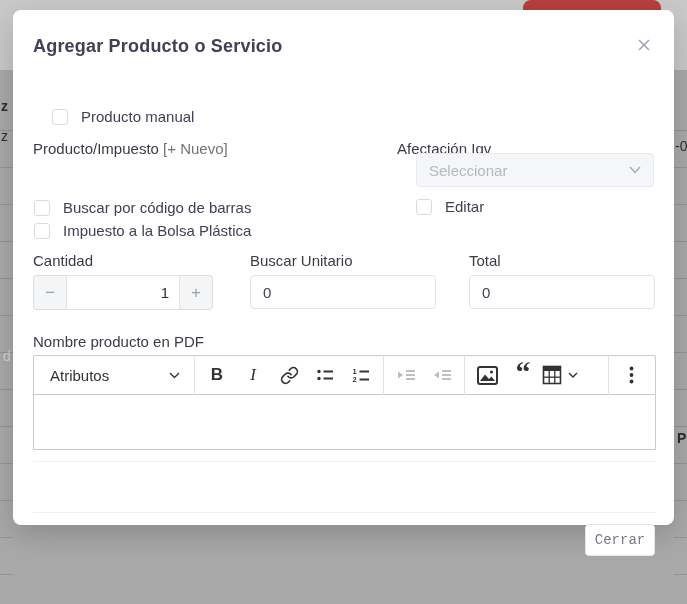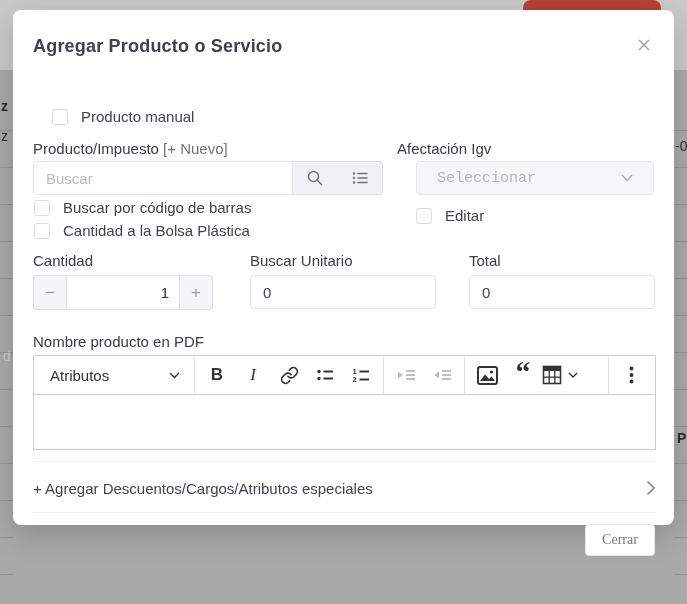--- a/index.html
+++ b/index.html
@@ -46,23 +46,23 @@
 
   .search-wrap { left:20px; top:151px; display:flex; }
   .search-wrap .inp { width:260px; border-radius:4px 0 0 4px; }
   .icon-group {
     width:90px; height:34px; display:flex; background:#f0f1f4;
     border:1px solid #dcdfe4; border-left:none; border-radius:0 4px 4px 0;
   }
   .icon-btn { flex:1; background:none; border:none; display:flex; align-items:center; justify-content:center; cursor:pointer; padding:0; }
 
   .select {
-    left:403px; top:151px; width:238px; height:34px; background:#f5f6f8;
+    left:403px; top:143px; width:238px; height:34px; background:#f5f6f8;
     border:1px solid #e7e9ee; border-radius:4px; display:flex; align-items:center;
-    justify-content:space-between; padding:0 20px; cursor:default;font-family:Liberation Mono, monospace;
+    justify-content:space-between; padding:0 12px; cursor:default;
   }
   .select .ph { font-size:15px; color:#b3b8c2; }
 
   
   .stepper { left:20px; top:265px; display:flex; height:35px; }
   .step-btn {
     width:33px; background:#f4f5f7; border:1px solid #dadde3; color:#99a0ab;
     font-size:17px; cursor:pointer; display:flex; align-items:center; justify-content:center; padding:0;
   }
   .step-btn.minus { border-radius:4px 0 0 4px; border-right:none; }
@@ -87,21 +87,21 @@
   .para-dd { width:150px; justify-content:space-between; padding:0 10px; }
   .para-dd .txt { font-size:15px; color:#333; }
   .more-group { margin-left:auto; display:flex; align-items:center; height:40px; }
 
   
   .divider { left:20px; width:623px; height:1px; background:#eef0f3; }
   .accordion { left:20px; top:460px; width:623px; height:36px; display:flex; align-items:center; justify-content:space-between; cursor:pointer; background:none; border:none; padding:0; }
   .accordion .txt { font-size:15px; color:#3f4254; }
   .cerrar {
     top:514px; right:19px; width:70px; height:32px; background:#fff;
-    border:1px solid #e4e6ec; border-radius:4px; font-family:Liberation Serif, serif;
+    border:1px solid #e4e6ec; border-radius:4px; font-family:Liberation Mono, monospace;
     font-size:14px; color:#757a85; cursor:pointer;
   }
 </style>
 </head>
 <body>
 
 <div class="bg-top"></div>
 <div class="bg-red-btn" style="background:#b5403b"></div>
 <div class="bg-rows left"></div>
 <div class="bg-rows right"></div>
@@ -125,61 +125,40 @@
   <label class="abs cb" style="left:5px; top:98px;margin-left:34px;">
     <span class="box"></span>
     <span class="txt">Producto manual</span>
   </label>
 
   <div class="abs lbl" style="left:20px; top:130px;">
     <span>Producto/Impuesto</span>
     <span class="muted">[+ Nuevo]</span>
   </div>
 
-  <div class="abs search-wrap">
-    <input class="inp" type="text" placeholder="Buscar" style="">
-    <div class="icon-group">
-      <button class="icon-btn">
-        <svg width="18" height="18" viewBox="0 0 18 18" fill="none">
-          <circle cx="7.5" cy="7.5" r="5" stroke="#70757f" stroke-width="1.6"></circle>
-          <line x1="11.3" y1="11.3" x2="15.5" y2="15.5" stroke="#70757f" stroke-width="1.6" stroke-linecap="round"></line>
-        </svg>
-      </button>
-      <button class="icon-btn">
-        <svg width="18" height="18" viewBox="0 0 18 18">
-          <circle cx="3" cy="4.5" r="1.2" fill="#70757f"></circle>
-            <line x1="7" y1="4.5" x2="16" y2="4.5" stroke="#70757f" stroke-width="1.6" stroke-linecap="round"></line>
-          <circle cx="3" cy="9" r="1.2" fill="#70757f"></circle>
-            <line x1="7" y1="9" x2="16" y2="9" stroke="#70757f" stroke-width="1.6" stroke-linecap="round"></line>
-          <circle cx="3" cy="13.5" r="1.2" fill="#70757f"></circle>
-            <line x1="7" y1="13.5" x2="16" y2="13.5" stroke="#70757f" stroke-width="1.6" stroke-linecap="round"></line>
-        </svg>
-      </button>
-    </div>
-  </div>
 
   <div class="abs lbl" style="left:384px; top:130px;">Afectación Igv</div>
   <div class="abs select">
     <span class="ph">Seleccionar</span>
     <svg width="12" height="8" viewBox="0 0 12 8" fill="none">
       <path d="M1 1 L6 6.5 L11 1" stroke="#a6acb6" stroke-width="1.5"></path>
     </svg>
   </div>
 
   <label class="abs cb" style="left:21px; top:189px;">
     <span class="box"></span>
     <span class="txt">Buscar por código de barras</span>
   </label>
-  <label class="abs cb" style="left:403px; top:197px;align-items:flex-end;">
+  <label class="abs cb" style="left:403px; top:188px;align-items:flex-end;">
     <span class="box"></span>
     <span class="txt">Editar</span>
   </label>
   <label class="abs cb" style="left:21px; top:212px;">
     <span class="box"></span>
-    <span class="txt">Cantidad a la Bolsa Plástica</span>
+    <span class="txt">Impuesto a la Bolsa Plástica</span>
   </label>
 
   <div class="abs lbl" style="left:20px; top:242px;">Cantidad</div>
   <div class="abs lbl" style="left:237px; top:242px;">Buscar Unitario</div>
   <div class="abs lbl" style="left:456px; top:242px;">Total</div>
 
   <div class="abs stepper">
     <button class="step-btn minus">−</button>
     <input class="step-input" type="text" value="1" style="">
     <button class="step-btn plus">+</button>
@@ -285,24 +264,18 @@
             <circle cx="2.5" cy="15.5" r="1.9" fill="#333"></circle>
           </svg>
         </button>
       </div>
     </div>
     <div class="ed-content"></div>
   </div>
 
   <div class="abs divider" style="top:451px;"></div>
 
-  <button class="abs accordion">
-    <span class="txt">+ Agregar Descuentos/Cargos/Atributos especiales</span>
-    <svg width="10" height="16" viewBox="0 0 10 16" fill="none">
-      <path d="M1.5 1.5 L8 8 L1.5 14.5" stroke="#7e8299" stroke-width="1.6"></path>
-    </svg>
-  </button>
 
   <div class="abs divider" style="top:502px;"></div>
 
   <button class="abs cerrar">Cerrar</button>
 
 </div>
 
 </body></html>

